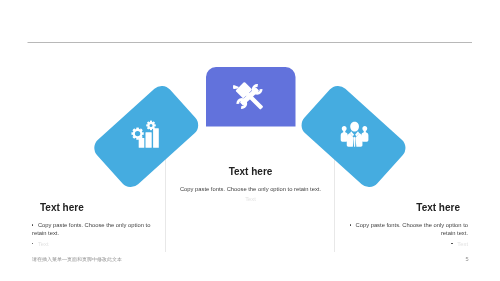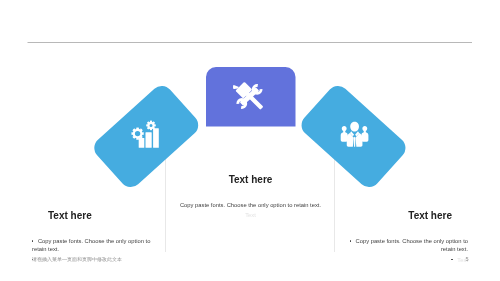--- a/index.html
+++ b/index.html
@@ -2,21 +2,21 @@
 <html><head>
 <meta charset="utf-8">
 <style>
   html,body{margin:0;padding:0;}
   body{width:500px;height:281px;background:#ffffff;overflow:hidden;
        font-family:"Liberation Sans",sans-serif;position:relative;}
   .slide{position:absolute;left:0;top:0;width:500px;height:281px;background:#fff;overflow:hidden;}
   svg.art{position:absolute;left:0;top:0;width:500px;height:281px;}
 
   .col{position:absolute;}
-  .col-title{font-size:10px;font-weight:bold;color:#222222;line-height:11px;margin:16px;}
+  .col-title{font-size:10px;font-weight:bold;color:#222222;line-height:11px;margin:8px;}
   .blist{margin:0;padding:0;list-style:none;}
   .blist li{position:relative;font-size:5.8px;color:#3f3f3f;line-height:8.0px;margin-top:2.6px;}
   .blist li:first-child{margin-top:4px;}
   .blist li .dot{display:inline-block;width:1.4px;height:1.4px;border-radius:50%;background:#3f3f3f;vertical-align:1.3px;margin-right:4.5px;}
   .blist li .txt{display:inline;}
   .blist li.faint .txt{color:#e2e2e2;}
 
   #col-left{left:32px;top:194px;width:122px;text-align:left;}
 
   #col-right{left:346px;top:194px;width:122px;text-align:right;}

